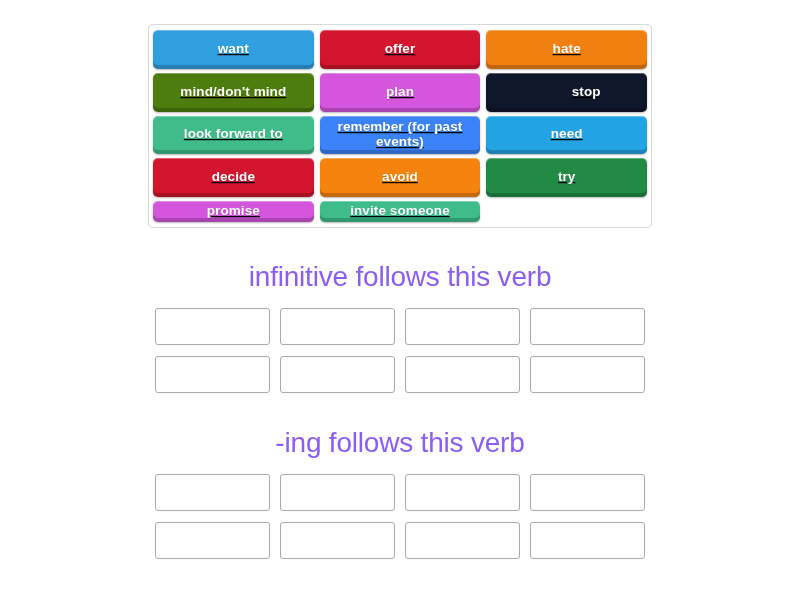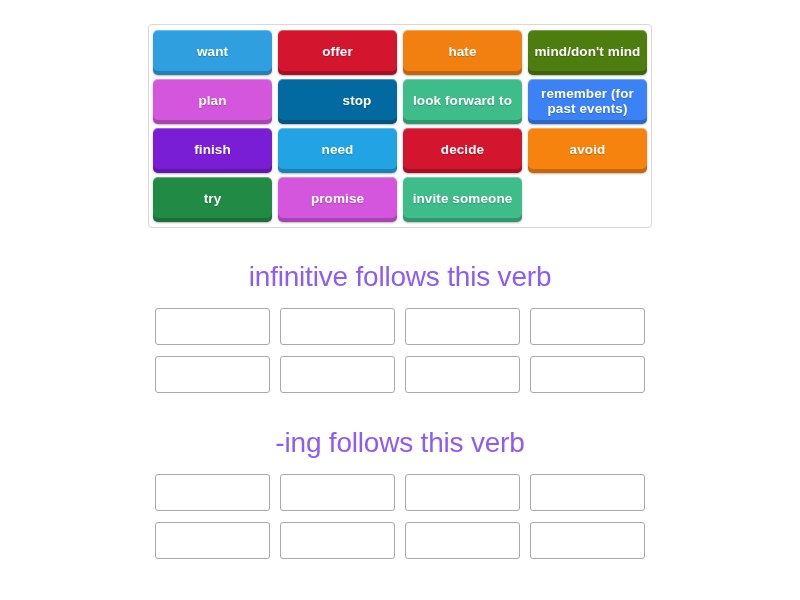--- a/index.html
+++ b/index.html
@@ -27,26 +27,27 @@
     top: 24px;
     width: 504px;
     height: 204px;
     background: #ffffff;
     border: 1px solid #d8d8d8;
     border-radius: 4px;
     padding: 5px 4px;
   }
   .tile-grid {
     display: grid;
-    grid-template-columns: repeat(4, 1fr);
+    grid-template-columns: repeat(3, 1fr);
     grid-template-rows: repeat(4, 1fr);
     column-gap: 6px;
     row-gap: 4px;
     width: 100%;
     height: 100%;
+    text-decoration: underline;
   }
   .tile {
     position: relative;
     display: flex;
     align-items: center;
     justify-content: center;
     text-align: center;
     border-radius: 5px;
     color: #ffffff;
     font-weight: bold;
@@ -117,31 +118,28 @@
         </div>
         <div class="tile" style="background: rgb(241, 128, 16);">
           <span>hate</span>
         </div>
         <div class="tile" style="background: #4d7c0f;">
           <span>mind/don't mind</span>
         </div>
         <div class="tile" style="background: rgb(212, 86, 221);">
           <span>plan</span>
         </div>
-        <div class="tile" style="background: #0369a1; padding-left: 42px;">
+        <div class="tile" style="background: #0f172a; padding-left: 42px;">
           <span>stop</span>
         </div>
         <div class="tile" style="background: rgb(62, 189, 138);">
           <span>look forward to</span>
         </div>
         <div class="tile" style="background: #3b82f6;">
           <span>remember (for past events)</span>
-        </div>
-        <div class="tile" style="background: rgb(122, 30, 214);">
-          <span>finish</span>
         </div>
         <div class="tile" style="background: rgb(34, 163, 228);">
           <span>need</span>
         </div>
         <div class="tile" style="background: rgb(211, 21, 46);">
           <span>decide</span>
         </div>
         <div class="tile" style="background: rgb(245, 131, 14);">
           <span>avoid</span>
         </div>

